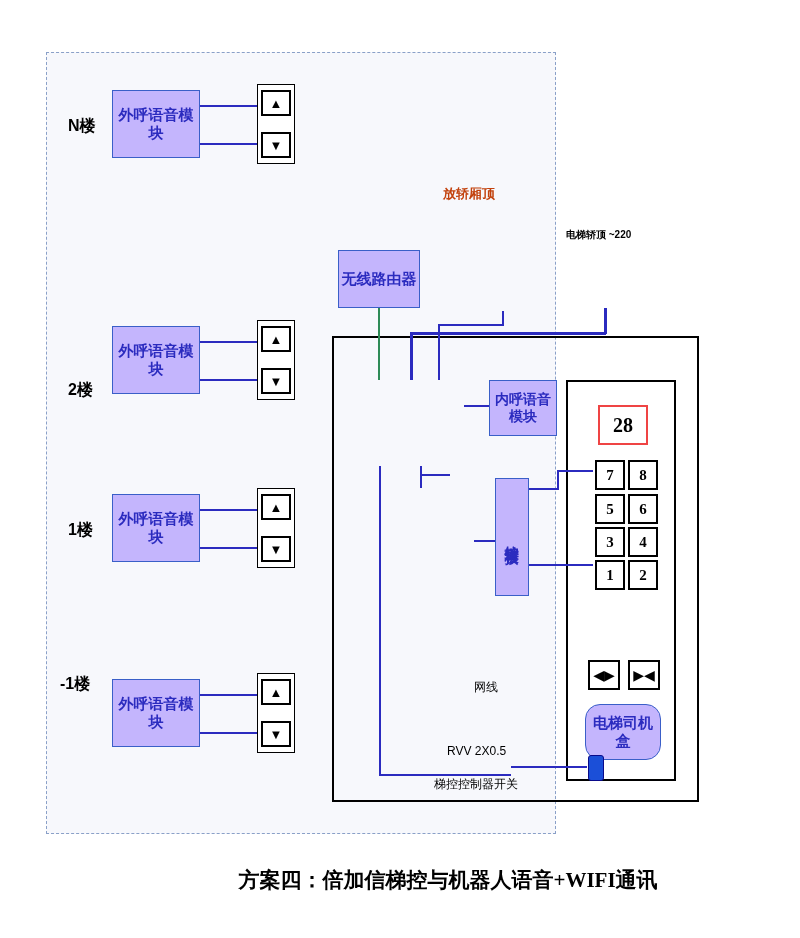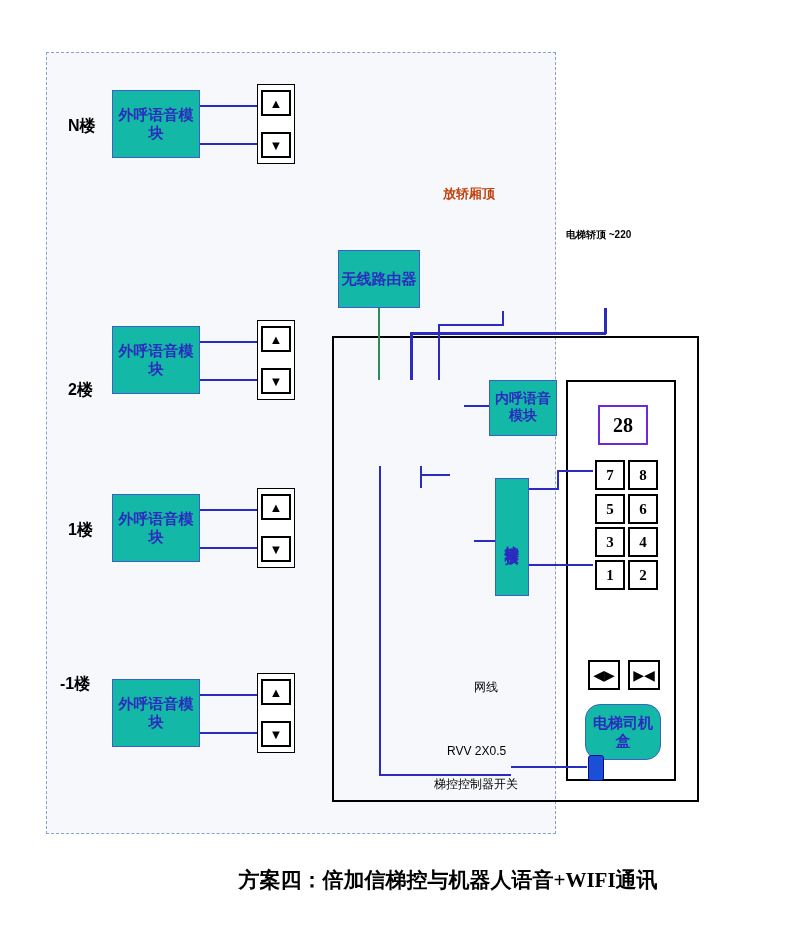--- a/index.html
+++ b/index.html
@@ -5,21 +5,21 @@
   html,body{margin:0;padding:0;background:#ffffff;}
   body{width:800px;height:938px;font-family:"Liberation Sans","DejaVu Sans",sans-serif;color:#000;}
   #stage{position:relative;width:800px;height:938px;overflow:hidden;}
 
   .dashed-frame{
     position:absolute;left:46px;top:52px;width:508px;height:780px;
     border:1px dashed #8aa0c8;background:#f7f8fc;
   }
 
   .box{
-    position:absolute;border:1px solid #3a5fc8;background:#14b8a6;
+    position:absolute;border:1px solid #3a5fc8;background:#c4b5fd;
     color:#2b2bbf;box-sizing:border-box;display:flex;align-items:center;
     justify-content:center;text-align:center;line-height:1.18;
     font-size:15px;font-weight:600;
   }
   .label{
     position:absolute;font-size:16px;color:#000;font-weight:600;
     white-space:nowrap;
   }
   .small-label{
     position:absolute;font-size:10px;color:#000;font-weight:700;white-space:nowrap;
@@ -48,21 +48,21 @@
   .w.v{width:2px;}
   .w.green{background:#2e8b57;}
   .w.thick{height:3px;}
   .w.vthick{width:3px;}
 
   .outline{position:absolute;border:2px solid #000;background:transparent;box-sizing:border-box;}
 
   .numbox{position:absolute;border:2px solid #000;background:#fff;
     display:flex;align-items:center;justify-content:center;
     font-size:15px;font-weight:700;font-family:"Liberation Serif","DejaVu Serif",serif;}
-  .bignum{position:absolute;border:2px solid #6d28d9;background:#fff;
+  .bignum{position:absolute;border:2px solid #ef4444;background:#fff;
     display:flex;align-items:center;justify-content:center;
     font-size:20px;font-weight:700;font-family:"Liberation Serif","DejaVu Serif",serif;}
 
   .doorbtn{position:absolute;border:2px solid #000;background:#fff;
     display:flex;align-items:center;justify-content:center;font-size:14px;}
 
   .vert-text{writing-mode:vertical-rl;text-orientation:upright;letter-spacing:1px;}
 
   .switch{position:absolute;width:14px;height:24px;border:1px solid #0a0a8a;background:#1b4fd8;border-radius:3px;}
 </style>
@@ -132,21 +132,21 @@
   <div class="w v" style="left:502px;top:311px;height:14px;"></div>
   <div class="w h" style="left:438px;top:324px;width:66px;"></div>
   <div class="w v" style="left:438px;top:324px;height:56px;"></div>
 
   <div class="w vthick" style="left:604px;top:308px;height:26px;"></div>
   <div class="w thick" style="left:410px;top:332px;width:196px;"></div>
   <div class="w vthick" style="left:410px;top:332px;height:48px;"></div>
 
 
   <div class="w h" style="left:464px;top:405px;width:26px;"></div>
-  <div class="box" style="left:489px;top:380px;width:68px;height:56px;font-size:14px;font-family:Liberation Serif, serif;">
+  <div class="box" style="left:489px;top:380px;width:68px;height:56px;font-size:14px;">
     <span>内呼语音模块</span>
   </div>
 
   <div class="w v" style="left:379px;top:466px;height:310px;"></div>
   <div class="w h" style="left:379px;top:774px;width:132px;"></div>
   <div class="w v" style="left:420px;top:466px;height:22px;"></div>
   <div class="w h" style="left:420px;top:474px;width:30px;"></div>
 
   <div class="w h" style="left:474px;top:540px;width:22px;"></div>
   <div class="box" style="left:495px;top:478px;width:34px;height:118px;font-size:14px;">

